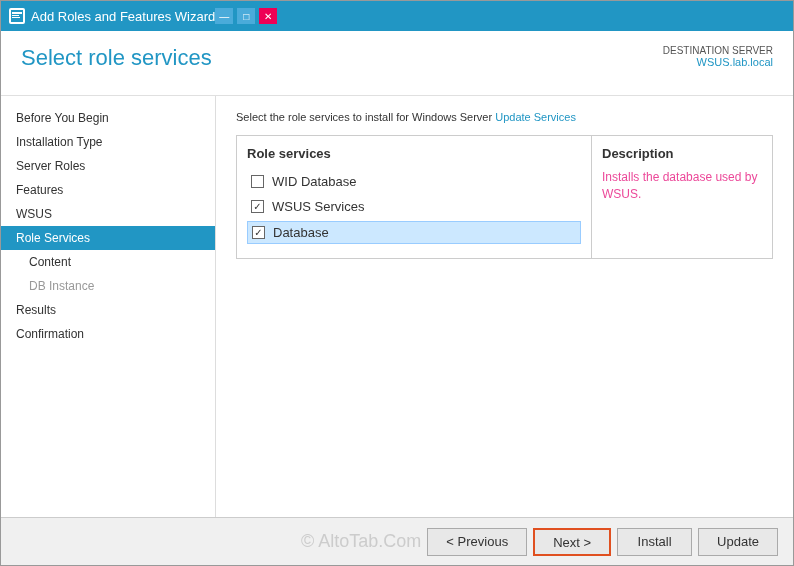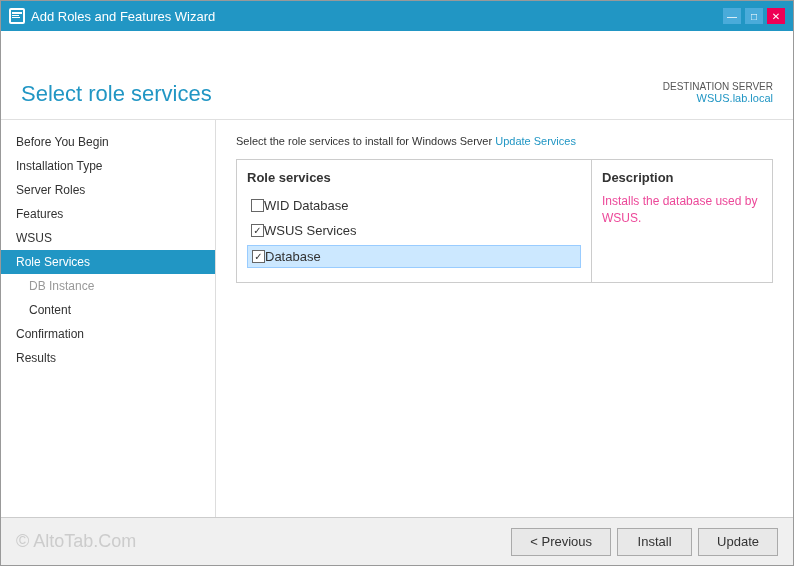--- a/index.html
+++ b/index.html
@@ -1,30 +1,30 @@
 <!DOCTYPE html>
 <html><head>
   <meta charset="utf-8">
   <style>
     * { box-sizing: border-box; margin: 0; padding: 0; }
     body { font-family: 'Segoe UI', Tahoma, sans-serif; font-size: 13px; background: #f0f0f0; width: 794px; height: 566px; overflow: hidden; }
 
     .window { width: 794px; height: 566px; display: flex; flex-direction: column; background: #fff; border: 1px solid #999; }
 
-    .title-bar { background: #2196c4; color: #fff; display: flex; align-items: center; justify-content: space-between; padding: 4px 8px; height: 30px; }
+    .title-bar { background: #2196c4; color: #fff; display: flex; align-items: center; padding: 4px 8px; height: 30px; }
     .title-bar-left { display: flex; align-items: center; gap: 6px; }
     .title-icon { width: 16px; height: 16px; background: #fff; border-radius: 2px; display: flex; align-items: center; justify-content: center; }
     .title-text { font-size: 13px; font-weight: normal; }
     .title-controls { display: flex; gap: 4px; }
     .title-btn { width: 18px; height: 16px; background: #4aabda; border: none; color: #fff; cursor: pointer; font-size: 10px; display: flex; align-items: center; justify-content: center; }
     .title-btn.close { background: #e05; }
 
     .content-area { display: flex; flex-direction: column; flex: 1; }
 
-    .page-header { background: #fff; padding: 14px 20px 12px 20px; display: flex; justify-content: space-between; align-items: flex-start; border-bottom: 1px solid #e0e0e0; margin-top: 36px; }
+    .page-header { background: #fff; padding: 14px 20px 24px 20px; display: flex; justify-content: space-between; align-items: flex-start; border-bottom: 1px solid #e0e0e0; }
     .page-title { font-size: 22px; color: #2196c4; font-weight: 300; }
     .dest-server { text-align: right; font-size: 11px; color: #555; }
     .dest-server-label { font-weight: normal; text-transform: uppercase; font-size: 10px; color: #555; }
     .dest-server-name { color: #2196c4; }
 
     .main-body { display: flex; flex: 1; overflow: hidden; }
 
     .sidebar { width: 215px; background: #fff; padding: 10px 0; border-right: 1px solid #ddd; }
     .sidebar-item { padding: 5px 15px; font-size: 12px; color: #333; cursor: pointer; }
     .sidebar-item.active { background: #2196c4; color: #fff; }
@@ -34,34 +34,34 @@
     .content { flex: 1; padding: 15px 20px; background: #fff; overflow-y: auto; }
 
     .intro-text { margin-bottom: 12px; font-size: 11px; color: #333; }
     .intro-text a { color: #2196c4; text-decoration: none; }
 
     .role-services-panel { display: flex; gap: 0; border: 1px solid #ccc; }
 
     .services-list { flex: 1; padding: 10px; border-right: 1px solid #ccc; }
     .services-list-title { font-weight: bold; font-size: 13px; margin-bottom: 10px; color: #333; }
 
-    .service-item { display: flex; align-items: center; padding: 3px 4px; margin-bottom: 4px; cursor: pointer; }
+    .service-item { display: flex; align-items: center; gap: 8px; padding: 3px 4px; margin-bottom: 4px; cursor: pointer; }
     .service-item.selected { background: #cce8ff; border: 1px solid #99ccff; }
     .service-item label { font-size: 13px; color: #333; cursor: pointer; }
 
     .checkbox { width: 13px; height: 13px; border: 1px solid #666; background: #fff; display: flex; align-items: center; justify-content: center; flex-shrink: 0; }
     .checkbox.checked { background: #fff; }
     .checkbox.checked::after { content: '✓'; font-size: 10px; color: #333; line-height: 1; }
 
     .description-panel { width: 180px; padding: 10px; }
     .description-title { font-weight: bold; font-size: 13px; margin-bottom: 8px; color: #333; }
     .description-text { font-size: 12px; color: #ec4899; line-height: 1.4; }
 
     .footer { background: #f0f0f0; border-top: 1px solid #ccc; padding: 8px 15px; display: flex; justify-content: flex-end; align-items: center; gap: 6px; height: 48px; }
-    .watermark { flex: 1; text-align: left; color: #ccc; font-size: 18px; pointer-events: none; }
+    .watermark { flex: 1; text-align: right; color: #ccc; font-size: 18px; pointer-events: none; }
 
     .btn { padding: 5px 18px; font-size: 13px; background: #e8e8e8; border: 1px solid #aaa; cursor: pointer; color: #333; min-width: 75px; height: 28px; }
     .btn.next-btn { border: 2px solid #e05020; background: #e8e8e8; }
   </style>
 </head>
 <body>
 
 <div class="window">
 
   <div class="title-bar">
@@ -95,24 +95,24 @@
 
     <div class="main-body">
 
       <div class="sidebar">
         <div class="sidebar-item">Before You Begin</div>
         <div class="sidebar-item">Installation Type</div>
         <div class="sidebar-item">Server Roles</div>
         <div class="sidebar-item">Features</div>
         <div class="sidebar-item">WSUS</div>
         <div class="sidebar-item active">Role Services</div>
+        <div class="sidebar-item indented">Content</div>
         <div class="sidebar-item indented disabled">DB Instance</div>
-        <div class="sidebar-item indented">Content</div>
+        <div class="sidebar-item">Results</div>
         <div class="sidebar-item">Confirmation</div>
-        <div class="sidebar-item">Results</div>
       </div>
 
       <div class="content">
         <div class="intro-text">
           Select the role services to install for Windows Server <a>Update Services</a>
         </div>
 
         <div class="role-services-panel">
 
           <div class="services-list">
@@ -138,17 +138,18 @@
             <div class="description-title">Description</div>
             <div class="description-text">Installs the database used by WSUS.</div>
           </div>
         </div>
       </div>
     </div>
 
     <div class="footer">
       <div class="watermark">© AltoTab.Com</div>
       <button class="btn">&lt; Previous</button>
+      <button class="btn next-btn">Next &gt;</button>
       <button class="btn">Install</button>
       <button class="btn">Update</button>
     </div>
   </div>
 </div>
 
 </body></html>

